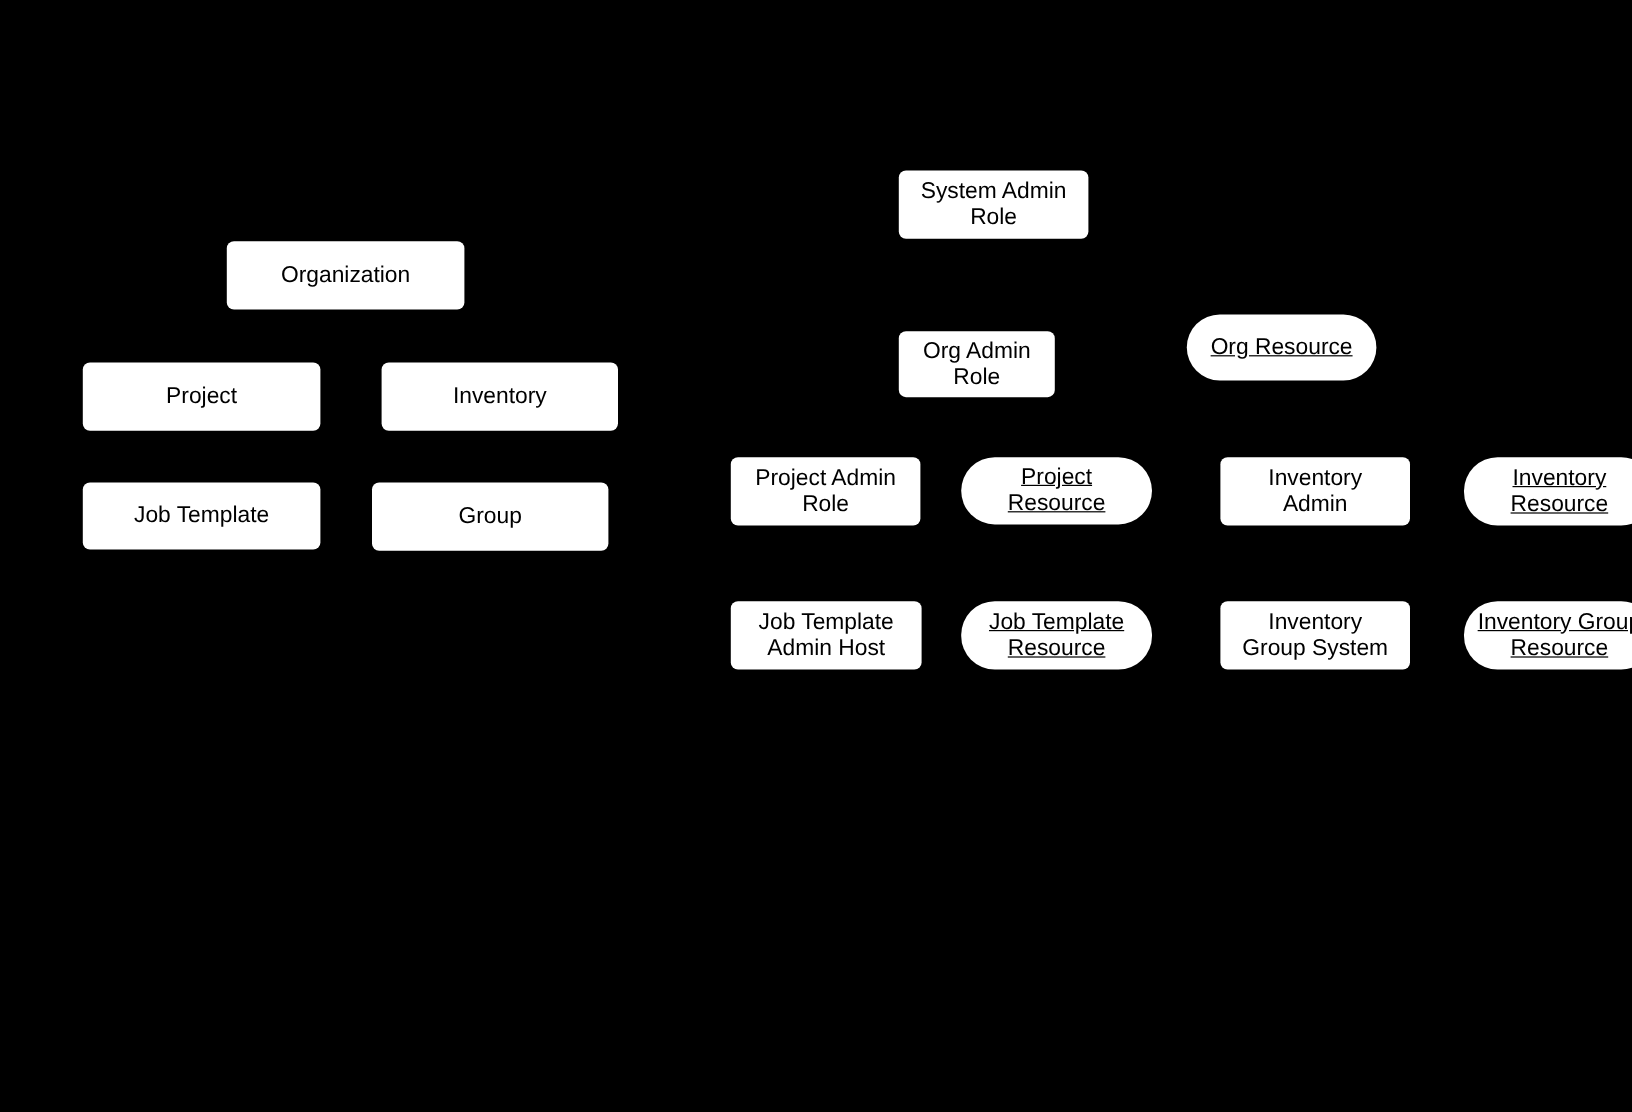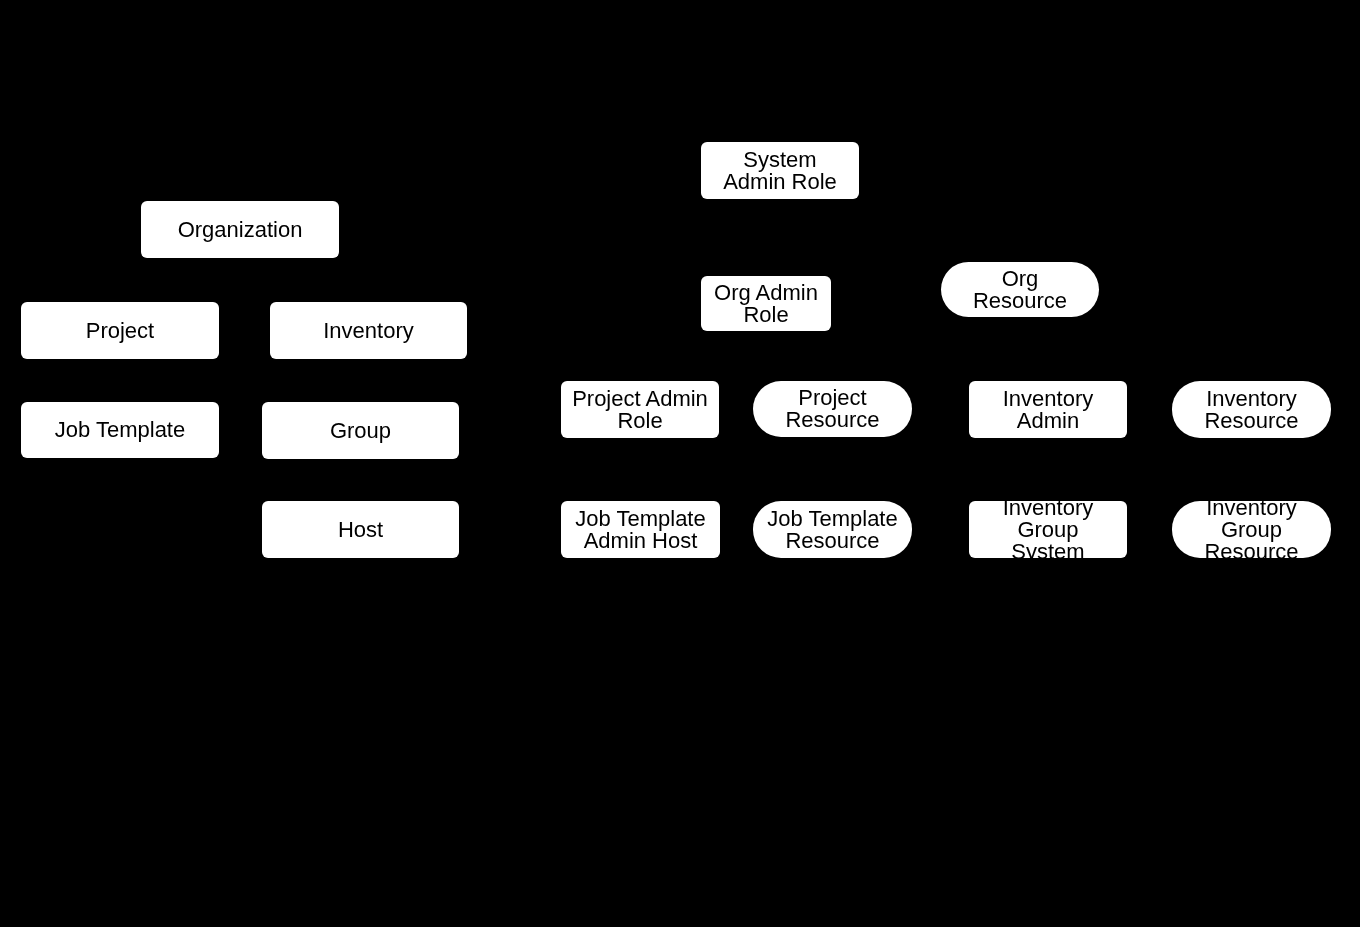--- a/index.html
+++ b/index.html
@@ -17,45 +17,46 @@
   }
   .node {
     position: absolute;
     box-sizing: border-box;
     background: #ffffff;
     color: #000000;
     display: flex;
     align-items: center;
     justify-content: center;
     text-align: center;
-    font-size: 22px;
+    font-size: 19px;
     line-height: 22px;
     padding: 0 11px;
     border-radius: 6px;
+    margin-left: 48px;
   }
   .stadium {
     border-radius: 28px;
+    text-decoration: underline;
   }
 </style>
 </head>
 <body>
 
 <div class="stage">
 
   <div class="node rect" style="left:141px; top:201px; width:198px; height:57px">Organization</div>
 
   <div class="node rect" style="left:21px; top:302px; width:198px; height:57px">Project</div>
 
   <div class="node rect" style="left:270px; top:302px; width:197px; height:57px">Inventory</div>
 
   <div class="node rect" style="left:21px; top:402px; width:198px; height:56px">Job Template</div>
 
   <div class="node rect" style="left:262px; top:402px; width:197px; height:57px">Group</div>
 
-  <div class="node rect" style="left:262px; top:501px; width:197px; height:57px">Host</div>
 
   <div class="node rect" style="left:701px; top:142px; width:158px; height:57px">System Admin Role</div>
 
   <div class="node rect" style="left:701px; top:276px; width:130px; height:55px">Org Admin Role</div>
 
   <div class="node stadium" style="left:941px; top:262px; width:158px; height:55px">Org Resource</div>
 
   <div class="node rect" style="left:561px; top:381px; width:158px; height:57px">Project Admin Role</div>
 
   <div class="node stadium" style="left:753px; top:381px; width:159px; height:56px">Project Resource</div>

